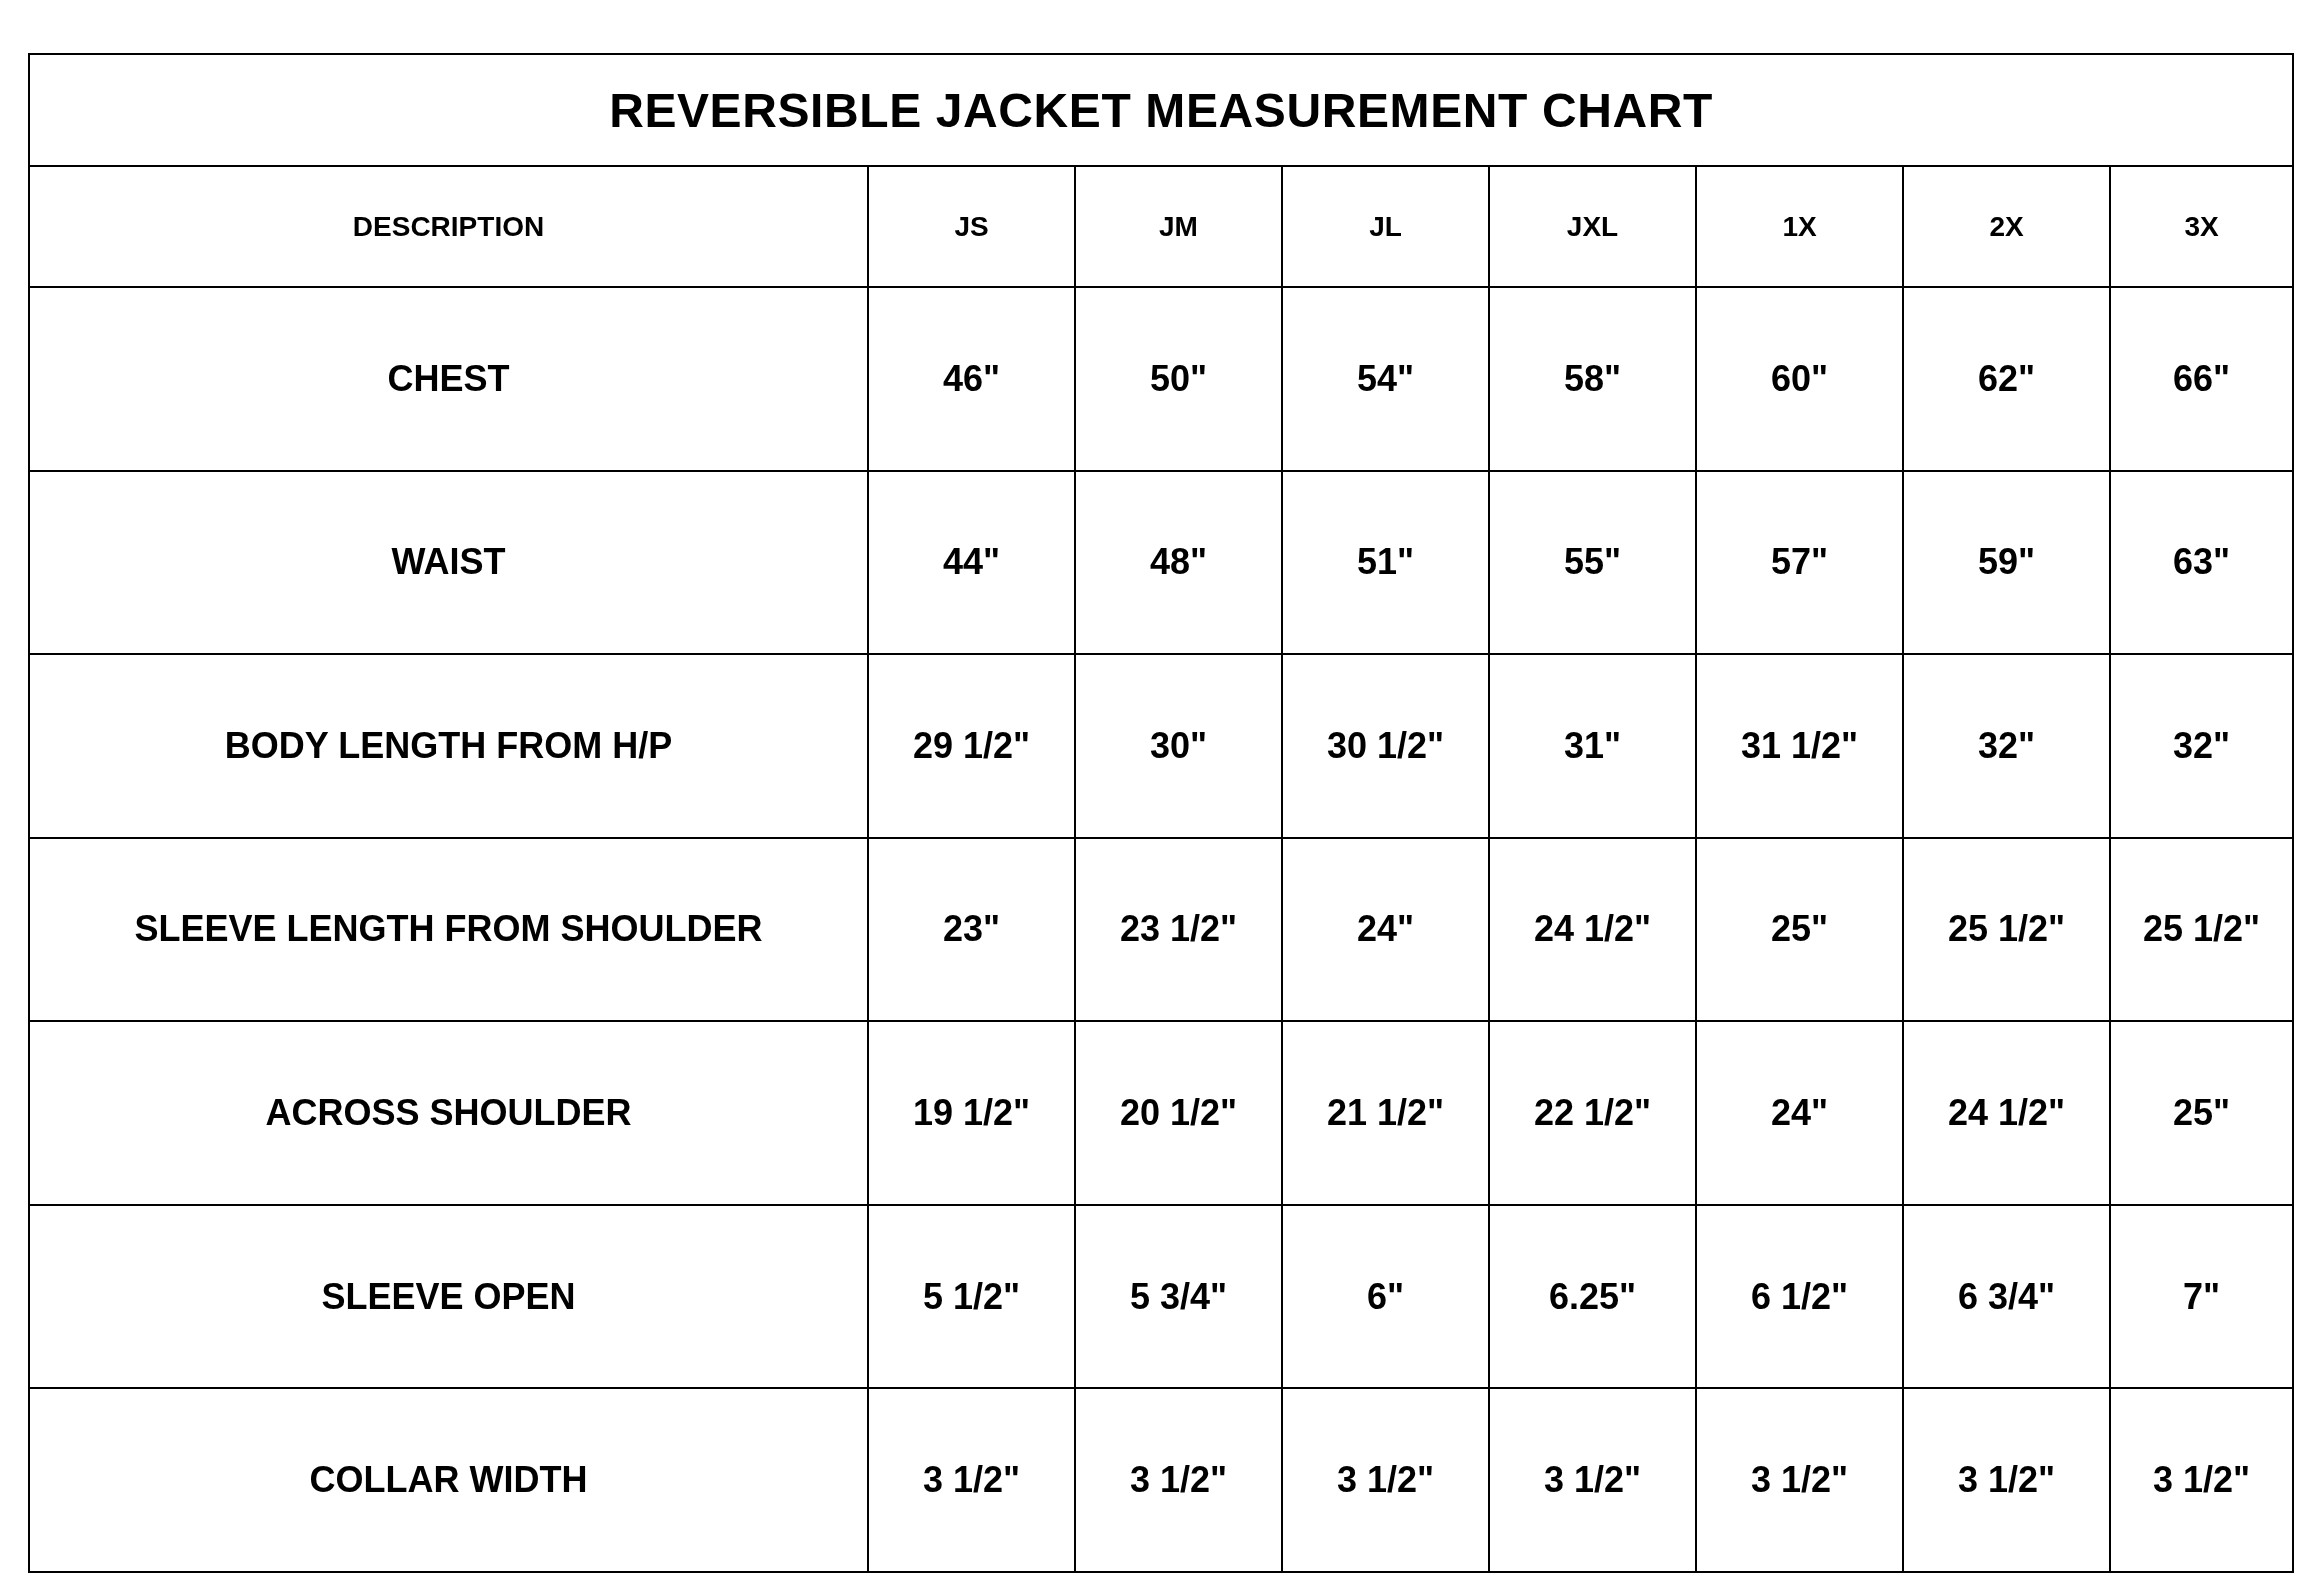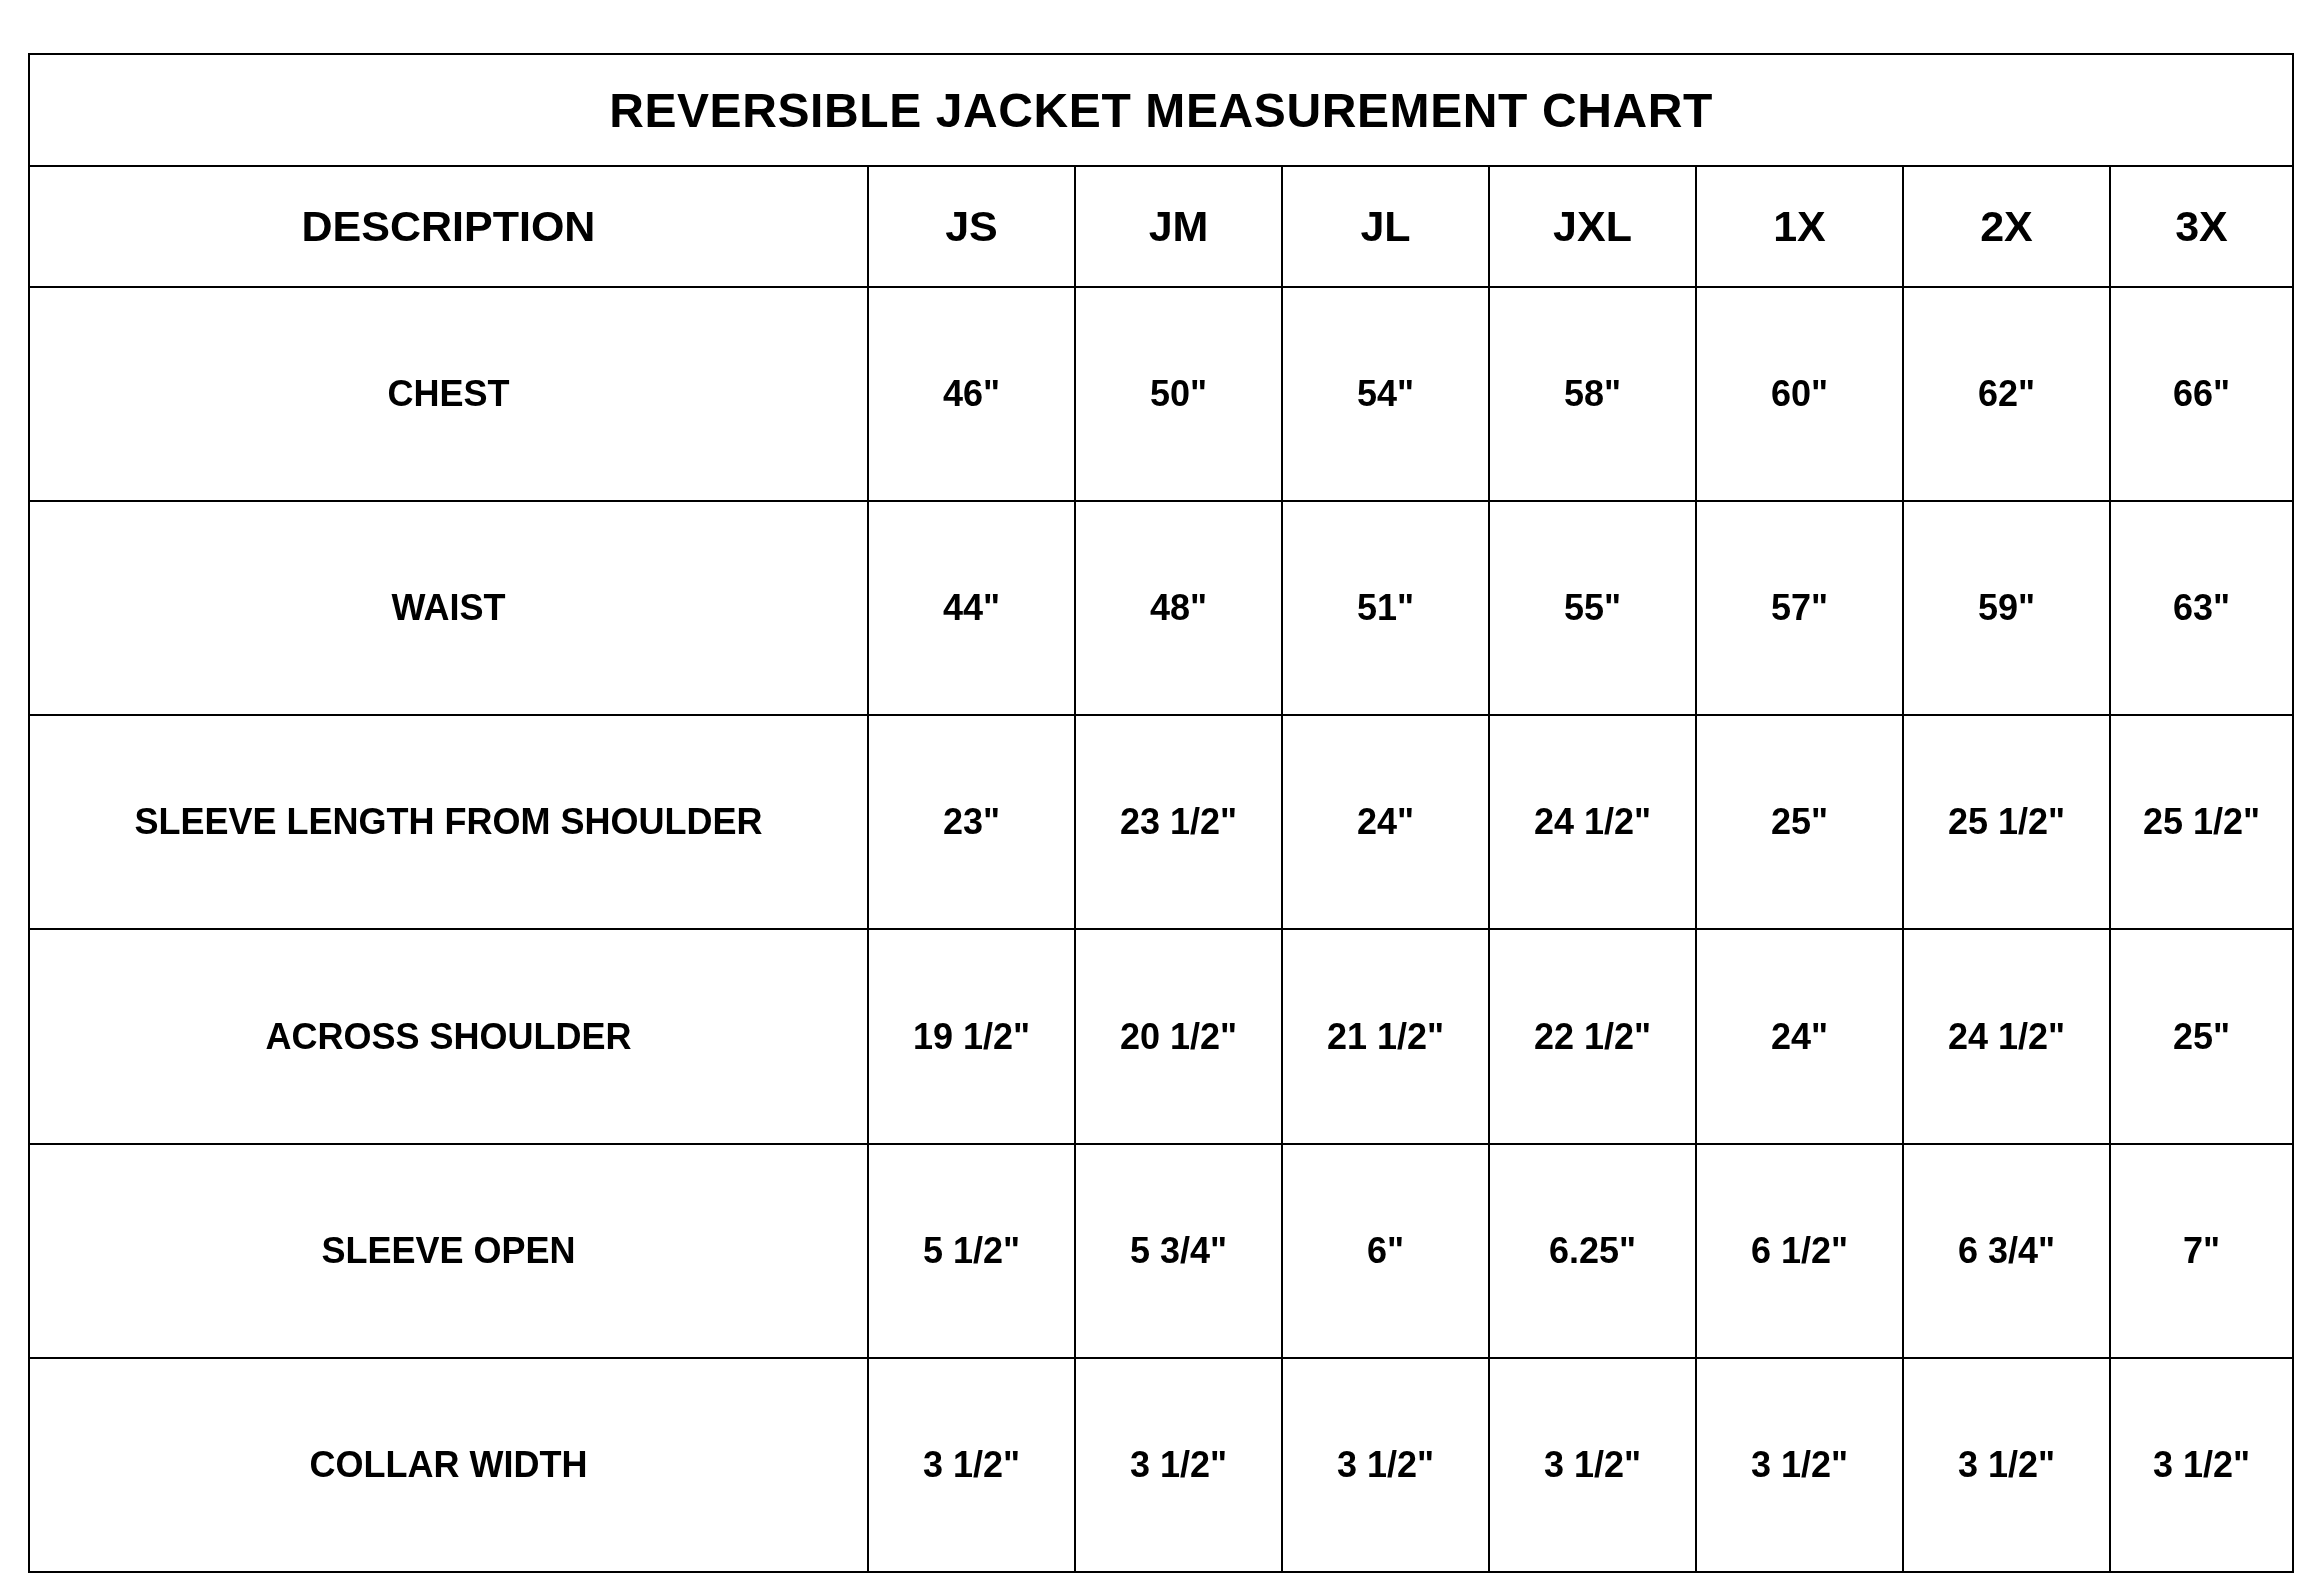--- a/index.html
+++ b/index.html
@@ -40,21 +40,21 @@
     white-space: nowrap;
     overflow: hidden;
   }
   tr.title-row th {
     height: 110px;
     font-size: 48px;
     letter-spacing: 0.6px;
   }
   tr.header-row th {
     height: 119px;
-    font-size: 43px;
+    font-size: 28px;
   }
   tbody tr {
     height: 117px;
   }
   tbody th.row-label,
   tbody td.value-cell {
     font-size: 36px;
   }
   col.col-desc  { width: 839px; }
   col.col-size  { width: 207px; }
@@ -105,20 +105,30 @@
           <th class="row-label">WAIST</th>
           <td class="value-cell">44"</td>
           <td class="value-cell">48"</td>
           <td class="value-cell">51"</td>
           <td class="value-cell">55"</td>
           <td class="value-cell">57"</td>
           <td class="value-cell">59"</td>
           <td class="value-cell">63"</td>
         </tr>
         <tr>
+          <th class="row-label">BODY LENGTH FROM H/P</th>
+          <td class="value-cell">29 1/2"</td>
+          <td class="value-cell">30"</td>
+          <td class="value-cell">30 1/2"</td>
+          <td class="value-cell">31"</td>
+          <td class="value-cell">31 1/2"</td>
+          <td class="value-cell">32"</td>
+          <td class="value-cell">32"</td>
+        </tr>
+        <tr>
           <th class="row-label">SLEEVE LENGTH FROM SHOULDER</th>
           <td class="value-cell">23"</td>
           <td class="value-cell">23 1/2"</td>
           <td class="value-cell">24"</td>
           <td class="value-cell">24 1/2"</td>
           <td class="value-cell">25"</td>
           <td class="value-cell">25 1/2"</td>
           <td class="value-cell">25 1/2"</td>
         </tr>
         <tr>

